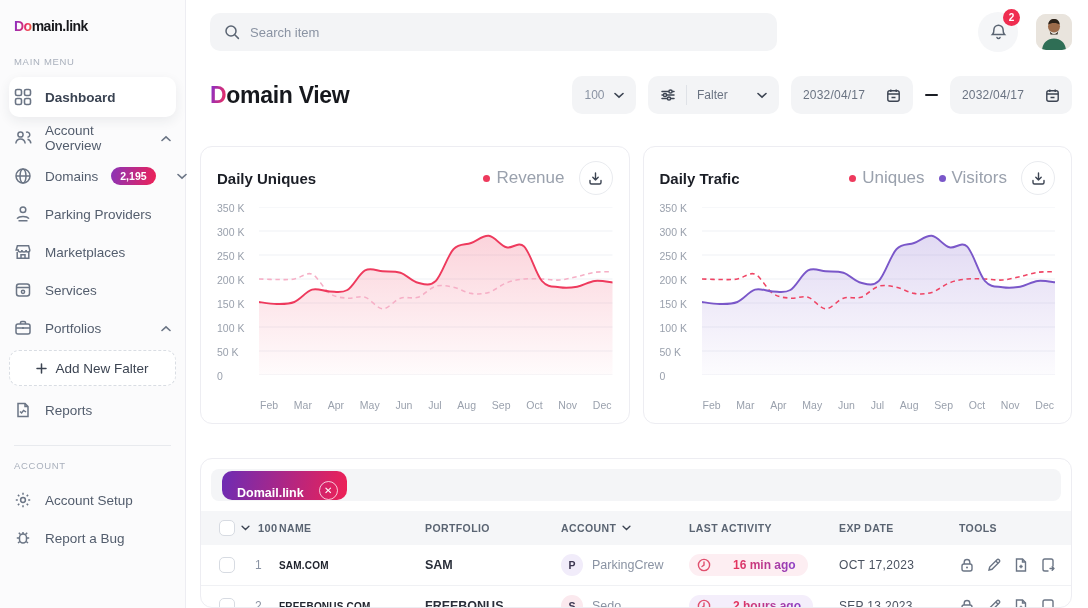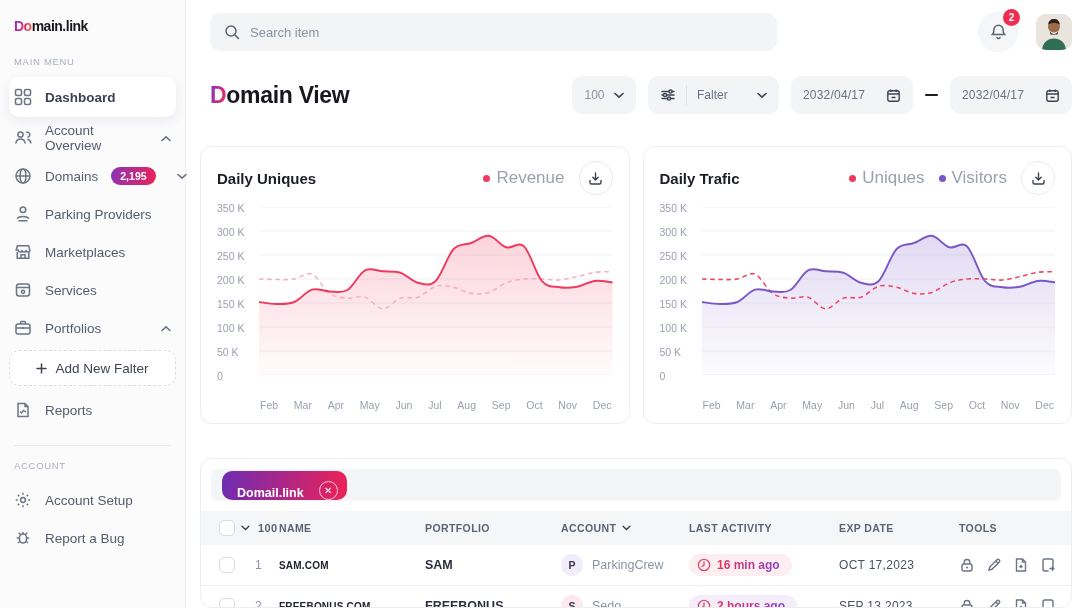--- a/index.html
+++ b/index.html
@@ -73,21 +73,21 @@
   .checkbox{width:16px;height:16px;border:1.5px solid #d7dbe2;border-radius:5px;background:#fff;cursor:pointer;flex:none}
   .rownum{color:#8a93a3;font-size:12px;margin-left:14px}
   .thead .n100{color:#5a6472;font-size:11px;margin-left:2px}
   .dname{font-weight:700;color:#20242e;font-size:10px;letter-spacing:.2px}
   .dport{font-weight:600;color:#2a2f3a;font-size:12.5px}
   .svc{display:flex;align-items:center;gap:9px}
   .svc-badge{width:22px;height:22px;border-radius:50%;display:flex;align-items:center;justify-content:center;font-size:10.5px;font-weight:700;color:#3c3650}
   .svc-badge.p{background:#f1ecfa}
   .svc-badge.s{background:#fbe9ee}
   .svc-name{color:#8a93a3;font-size:12.5px}
-  .act-pill{display:inline-flex;align-items:flex-start;gap:6px;padding:4px 12px 4px 8px;border-radius:999px;font-size:12px;font-weight:600}
+  .act-pill{display:inline-flex;align-items:flex-start;gap:22px;padding:4px 12px 4px 8px;border-radius:999px;font-size:12px;font-weight:600}
   .act-pill.pink{background:#fdeef2}
   .act-pill.lav{background:#f4eefb}
   .act-pill .txt{background:linear-gradient(90deg,#e73358,#8b3fc6);-webkit-background-clip:text;background-clip:text;color:transparent}
   .act-pill .clock{color:#e0506e}
   .exp{font-size:12px;color:#4a5260;letter-spacing:.3px}
   .tools{display:flex;gap:11px;color:#6b7585}
   .tools .tool{cursor:pointer;display:flex}
   .svc-head{display:flex;align-items:center;gap:6px}
 </style>
 </head>

